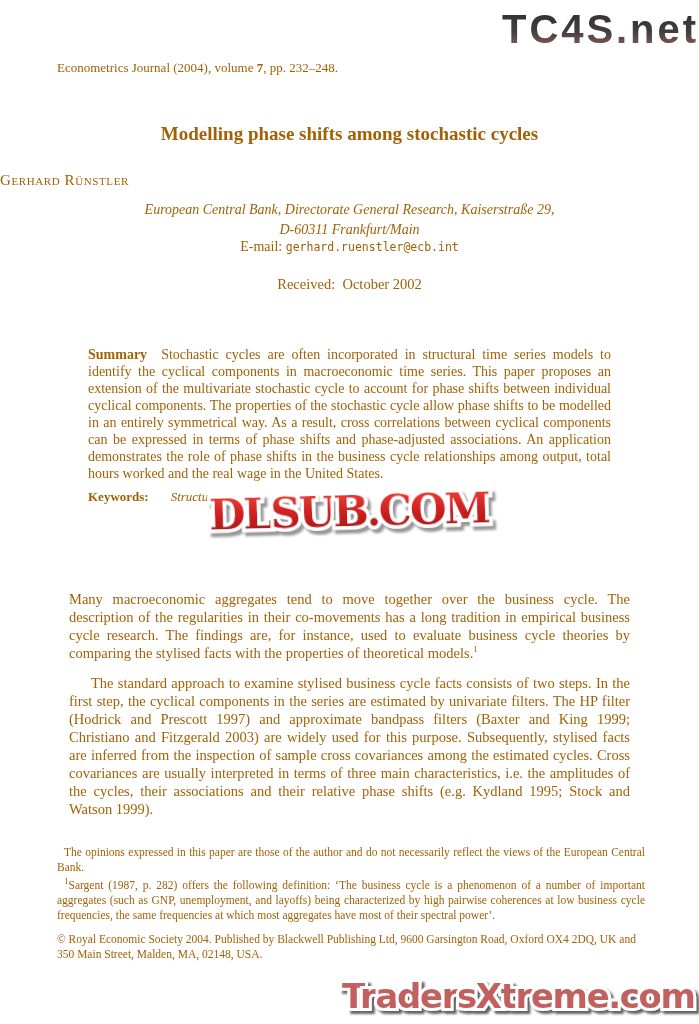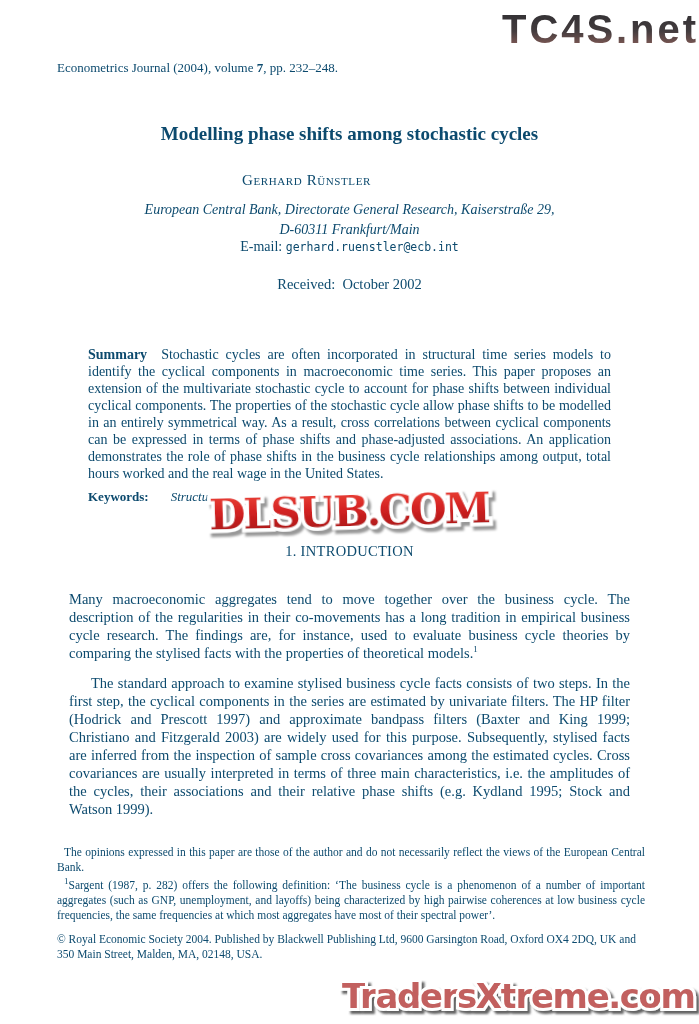--- a/index.html
+++ b/index.html
@@ -3,33 +3,33 @@
 <meta charset="utf-8">
 <style>
   html,body { margin:0; padding:0; }
   body { background:#e8e8e8; }
   .page {
     position:relative;
     width:699px; height:1024px;
     margin:0 auto;
     background:#ffffff;
     font-family:"Liberation Serif", serif;
-    color:#0c4a6e;
+    color:#a16207;
     overflow:hidden;
   }
   .abs { position:absolute; }
 
   
   .header-line { top:60px; left:57px; font-size:13px; }
   .header-line .it { }
   .header-line .b { font-weight:bold; }
 
   
   .title { top:123px; left:0; width:699px; text-align:center; font-size:19px; font-weight:bold; }
-  .author { top:172px; left:0; width:613px; text-align:center; font-size:15px; font-variant:small-caps; letter-spacing:0.6px; }
+  .author { top:172px; left:0; width:613px; text-align:left; font-size:15px; font-variant:small-caps; letter-spacing:0.6px; }
   .affiliation { top:200px; left:0; width:699px; text-align:center; font-style:italic; font-size:14px; line-height:20px; }
   .email-line { top:239px; left:0; width:699px; text-align:center; font-size:14px; }
   .email-line .mono { font-family:"DejaVu Sans Mono", monospace; font-size:11.5px; }
   .email-line .lbl { white-space:pre-wrap; }
   .received { top:276px; left:0; width:699px; text-align:center; font-size:14.5px; white-space:pre-wrap; }
 
   
   .summary { top:346px; left:88px; width:523px; font-size:14px; line-height:17px; text-align:justify; }
   .summary .lbl { font-weight:bold; margin-right:14px; }
   .keywords { top:489px; left:88px; width:523px; font-size:13px; }
@@ -105,21 +105,20 @@
           <stop offset="100%" stop-color="#9e1414"></stop>
         </linearGradient>
         <filter id="sh-mid" x="-20%" y="-20%" width="140%" height="140%">
           <feDropShadow dx="3" dy="4" stdDeviation="1" flood-color="#8d8d8d" flood-opacity="0.9"></feDropShadow>
         </filter>
       </defs>
       <text x="150" y="48" text-anchor="middle" font-family="'DejaVu Serif',serif" font-weight="bold" font-size="42" fill="url(#g-mid)" stroke="#ffffff" stroke-width="7" paint-order="stroke" filter="url(#sh-mid)" textLength="282" transform="rotate(-1.5 150 34)">DLSUB.COM</text>
     </svg>
   </div>
 
-  <div class="abs intro-heading">1. INTRODUCTION</div>
 
   <div class="abs body-text">
     <p><span>Many macroeconomic aggregates tend to move together over the business cycle. The description of the regularities in their co-movements has a long tradition in empirical business cycle research. The findings are, for instance, used to evaluate business cycle theories by comparing the stylised facts with the properties of theoretical models.</span><sup class="fnmark">1</sup></p>
     <p class="indent">The standard approach to examine stylised business cycle facts consists of two steps. In the first step, the cyclical components in the series are estimated by univariate filters. The HP filter (Hodrick and Prescott 1997) and approximate bandpass filters (Baxter and King 1999; Christiano and Fitzgerald 2003) are widely used for this purpose. Subsequently, stylised facts are inferred from the inspection of sample cross covariances among the estimated cycles. Cross covariances are usually interpreted in terms of three main characteristics, i.e. the amplitudes of the cycles, their associations and their relative phase shifts (e.g. Kydland 1995; Stock and Watson 1999).</p>
   </div>
 
   <div class="abs footnotes">
     <p>The opinions expressed in this paper are those of the author and do not necessarily reflect the views of the European Central Bank.</p>
     <p><sup class="fnmark">1</sup><span>Sargent (1987, p. 282) offers the following definition: ‘The business cycle is a phenomenon of a number of important aggregates (such as GNP, unemployment, and layoffs) being characterized by high pairwise coherences at low business cycle frequencies, the same frequencies at which most aggregates have most of their spectral power’.</span></p>
   </div>

